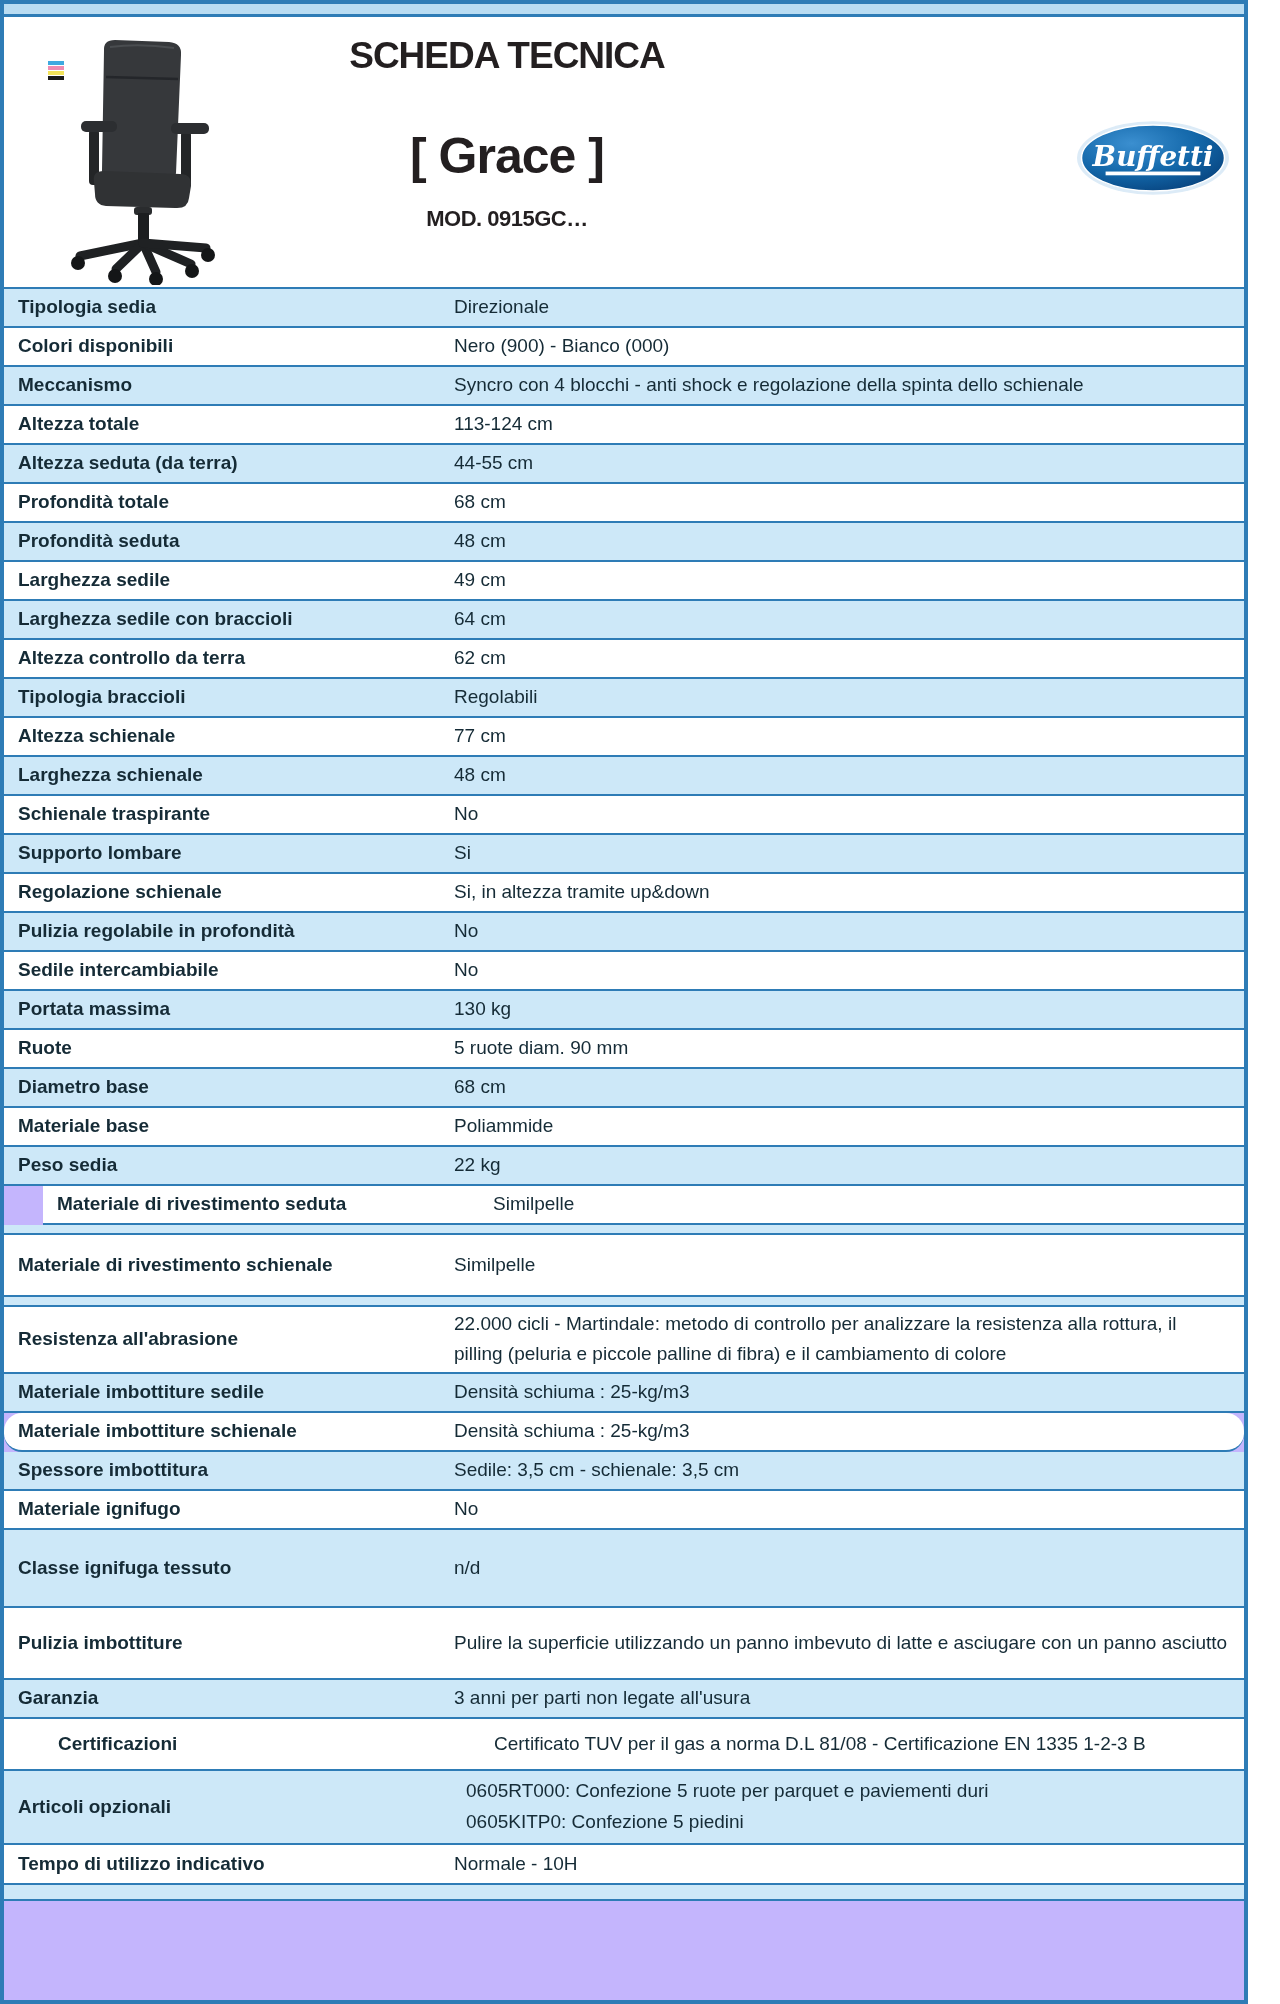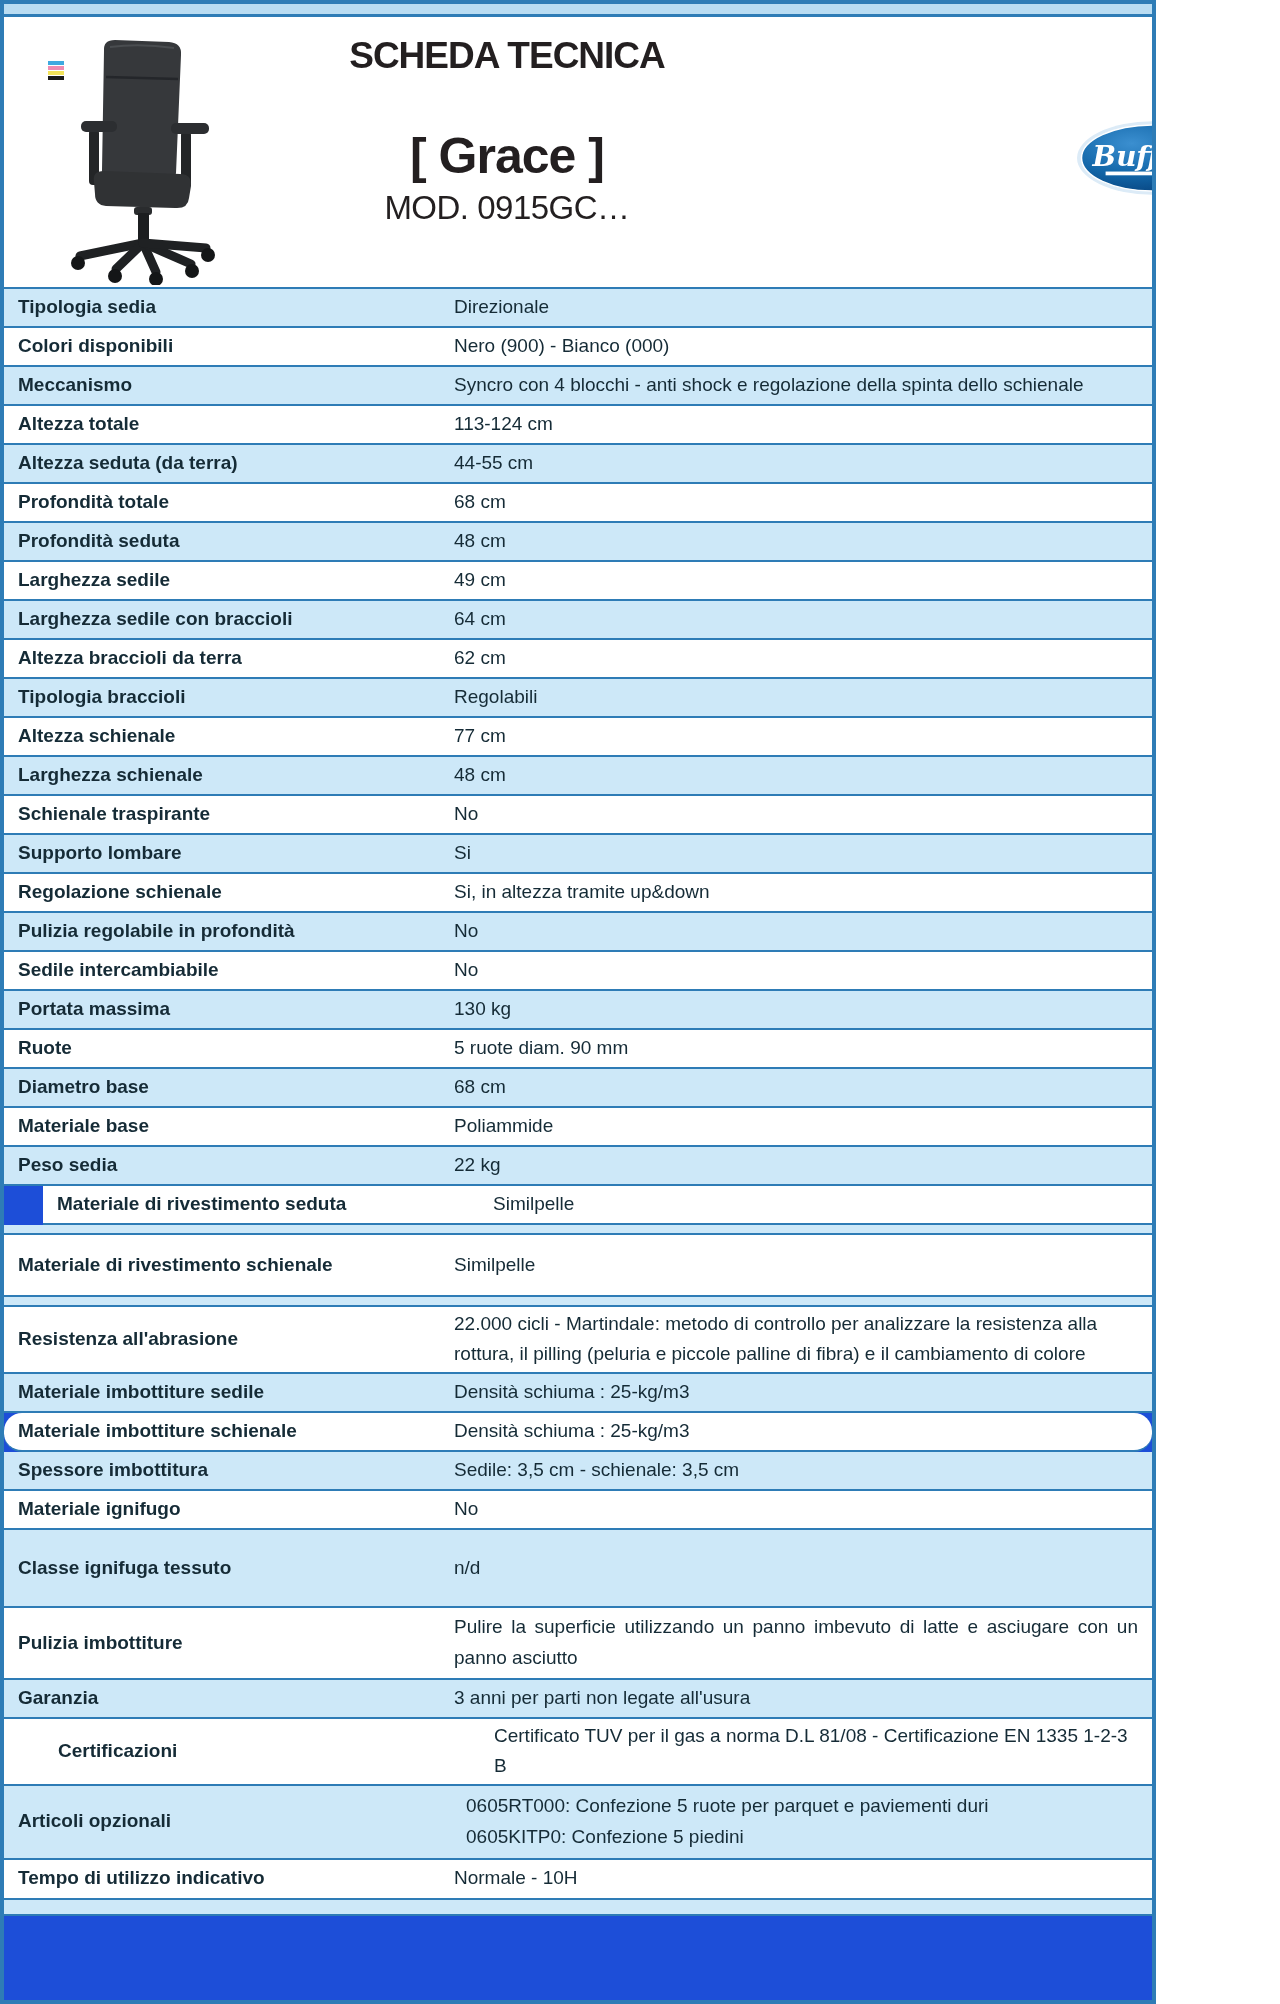--- a/index.html
+++ b/index.html
@@ -1,40 +1,40 @@
 <!DOCTYPE html>
 <html><head>
 <meta charset="utf-8">
 <style>
   html,body{margin:0;padding:0;background:#ffffff;}
   .page{
     position:relative;
-    width:1156px;height:2004px;
+    width:1248px;height:2004px;
     box-sizing:border-box;
-    background:#1d4ed8;
+    background:#c4b5fd;
     border:4px solid var(--sep,#2a74ae);
     overflow:hidden;
     font-family:"Liberation Sans","DejaVu Sans",sans-serif;
     color:#152b36;
   }
   .top-strip{
     height:10px;
     background:#b9dcf2;
     border-bottom:3px solid var(--sep,#2a74ae);
   }
   
   .header{position:relative;height:270px;background:#fff;}
   .regmark{position:absolute;left:44px;top:44px;width:16px;}
   .regmark i{display:block;width:16px;height:4px;margin-bottom:1px;}
   .chair{position:absolute;left:36px;top:16px;width:224px;height:252px;}
   .chair svg{width:100%;height:100%;}
   .titles{position:absolute;left:268px;top:0;width:470px;text-align:center;color:#231f20;}
   .doc-title{margin-top:18px;font-size:37px;font-weight:800;letter-spacing:-1px;}
   .product{margin-top:50px;font-size:50px;font-weight:800;letter-spacing:-1px;}
-  .model{margin-top:4px;font-size:33px;font-weight:400;letter-spacing:-0.5px;}
+  .model{margin-top:21px;font-size:22px;font-weight:700;letter-spacing:-0.5px;}
   .logo{position:absolute;left:1070px;top:100px;width:158px;height:82px;}
   .logo svg{width:100%;height:100%;}
   
   .spec-table{border-top:2px solid var(--sep,#2a74ae);}
   .row{
     display:flex;
     align-items:center;
     border-bottom:2px solid var(--sep,#2a74ae);
     box-sizing:border-box;
   }
@@ -156,21 +156,21 @@
       </div>
       <div class="row bg-white" style="min-height: 39px;">
         <div class="cell label">Larghezza sedile</div>
         <div class="cell value">49 cm</div>
       </div>
       <div class="row bg-blue" style="min-height: 39px;">
         <div class="cell label">Larghezza sedile con braccioli</div>
         <div class="cell value">64 cm</div>
       </div>
       <div class="row bg-white" style="min-height: 39px;">
-        <div class="cell label">Altezza braccioli da terra</div>
+        <div class="cell label">Altezza controllo da terra</div>
         <div class="cell value">62 cm</div>
       </div>
       <div class="row bg-blue" style="min-height: 39px;">
         <div class="cell label">Tipologia braccioli</div>
         <div class="cell value">Regolabili</div>
       </div>
       <div class="row bg-white" style="min-height: 39px;">
         <div class="cell label">Altezza schienale</div>
         <div class="cell value">77 cm</div>
       </div>

